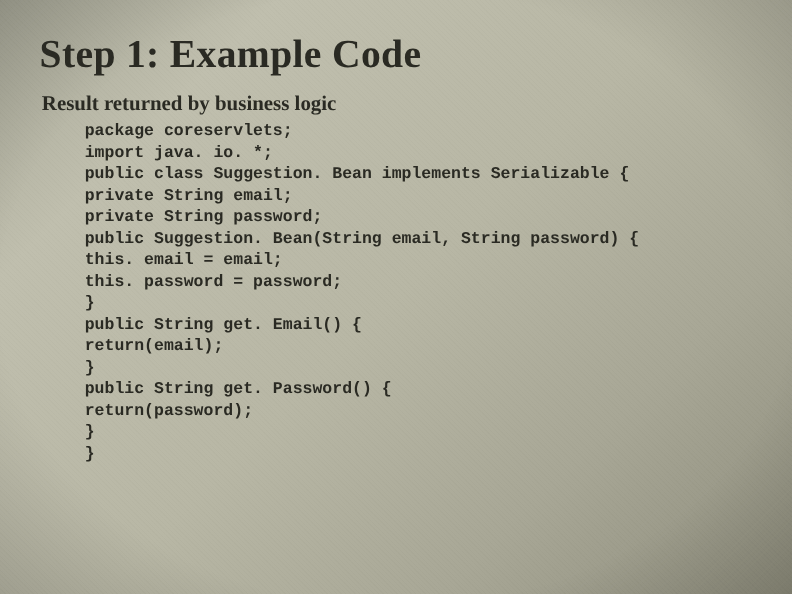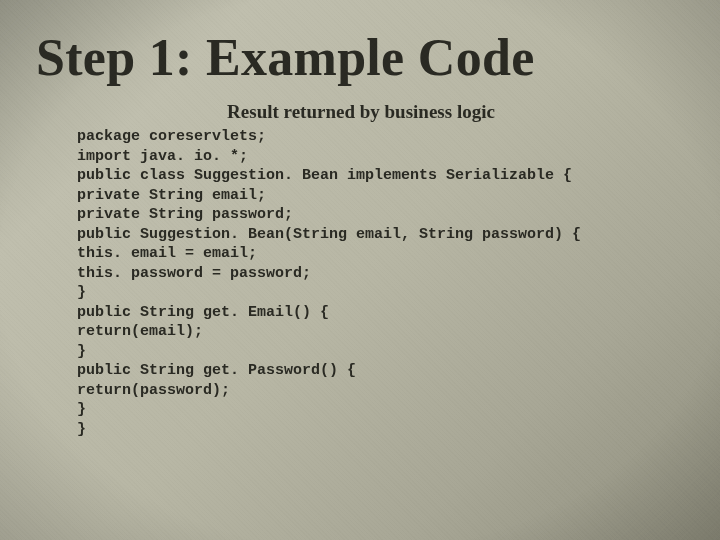--- a/index.html
+++ b/index.html
@@ -12,30 +12,29 @@
   padding:28px 36px 0 36px;
 }
 .noise{
   position:absolute;inset:0;pointer-events:none;opacity:0.10;
   background-image:
     repeating-linear-gradient(45deg, rgba(0,0,0,0.15) 0 1px, transparent 1px 3px),
     repeating-linear-gradient(-45deg, rgba(255,255,255,0.08) 0 1px, transparent 1px 4px);
 }
 .title{
   font-family:Georgia,"Times New Roman",serif;
-  font-size:52px;font-weight:700;
+  font-size:36px;font-weight:700;
   color:#2a2a23;
   margin:0 0 14px 0;letter-spacing:0.3px;
 }
 .subtitle{
   font-family:Georgia,"Times New Roman",serif;
   font-size:19px;font-weight:700;
   color:#2a2a23;
   margin:0 0 4px 2px;
-  text-align:center;
 }
 .code{
   font-family:"Courier New",Courier,monospace;
   font-size:15px;line-height:1.30;
   color:#2a2a23;font-weight:700;
   white-space:pre;
   margin-left:41px;
 }
 </style>
 </head>

